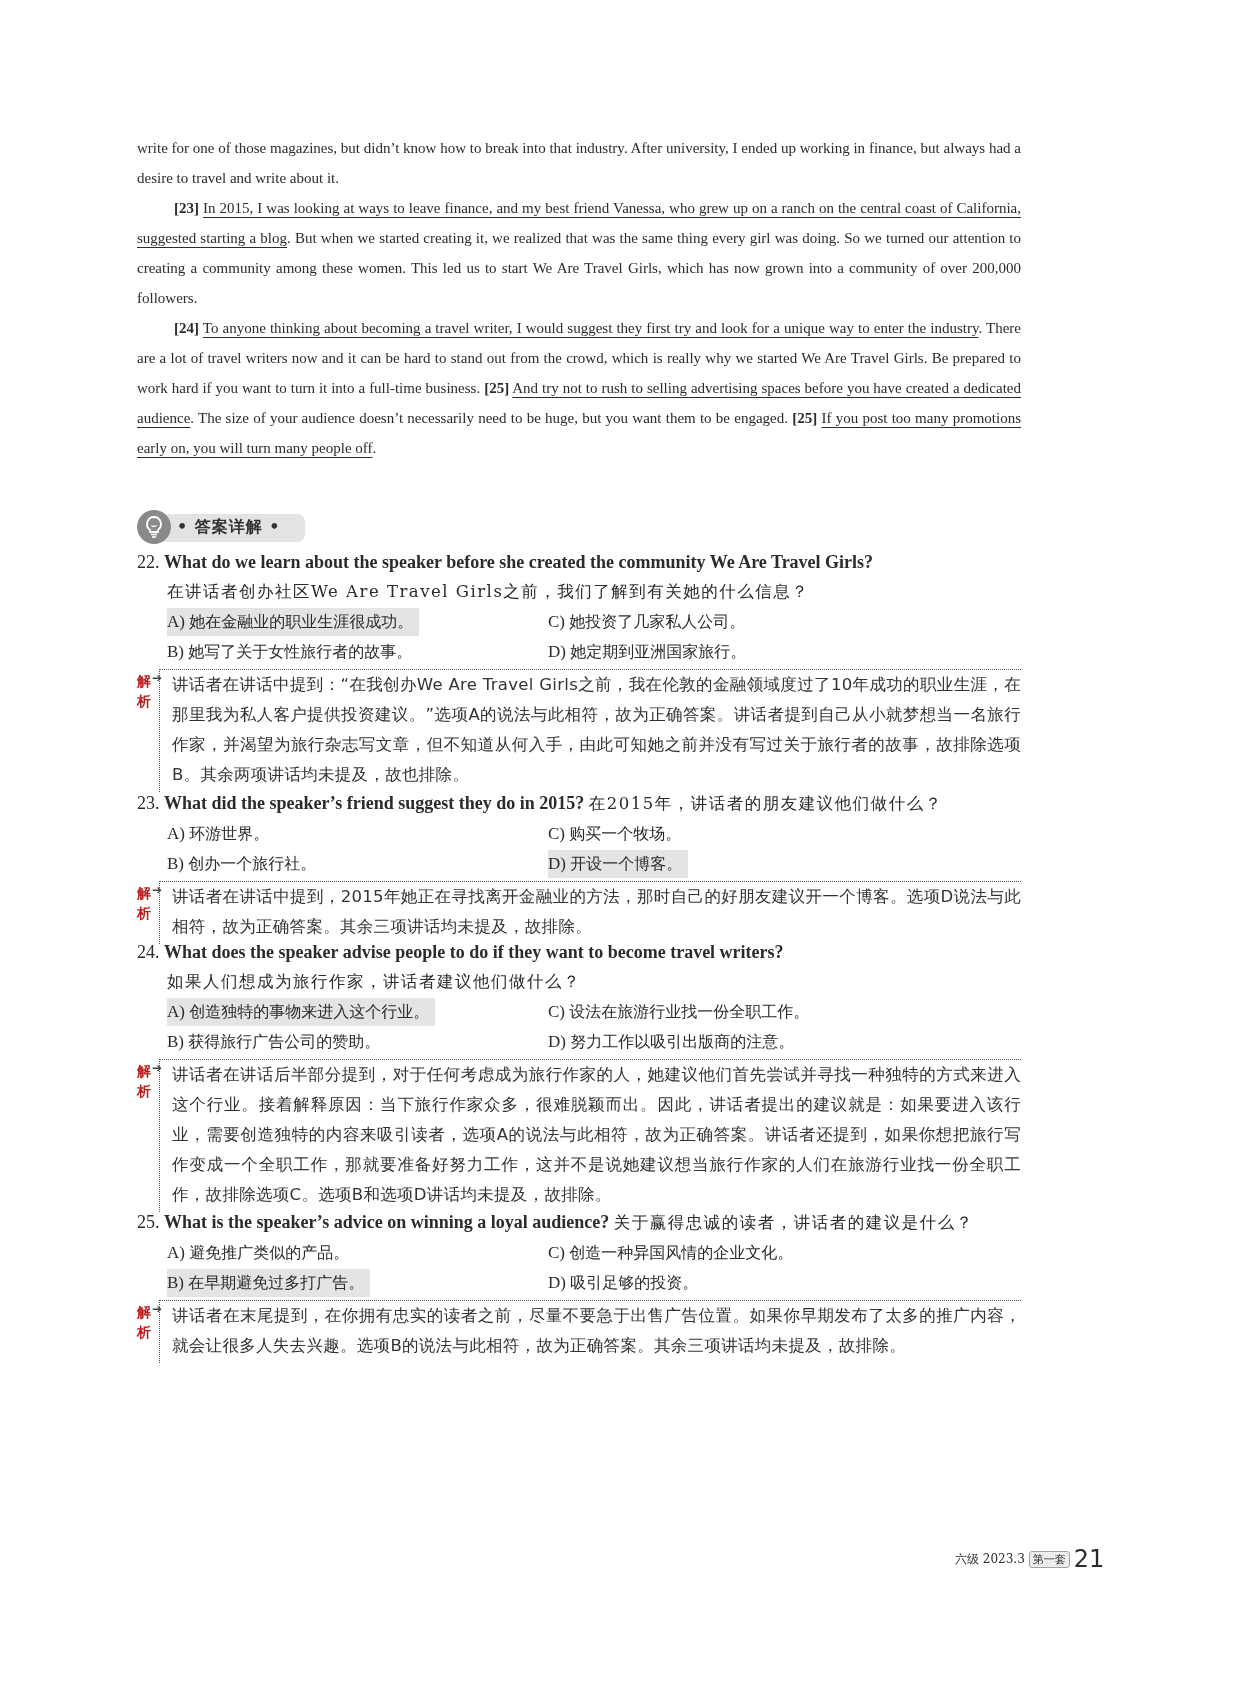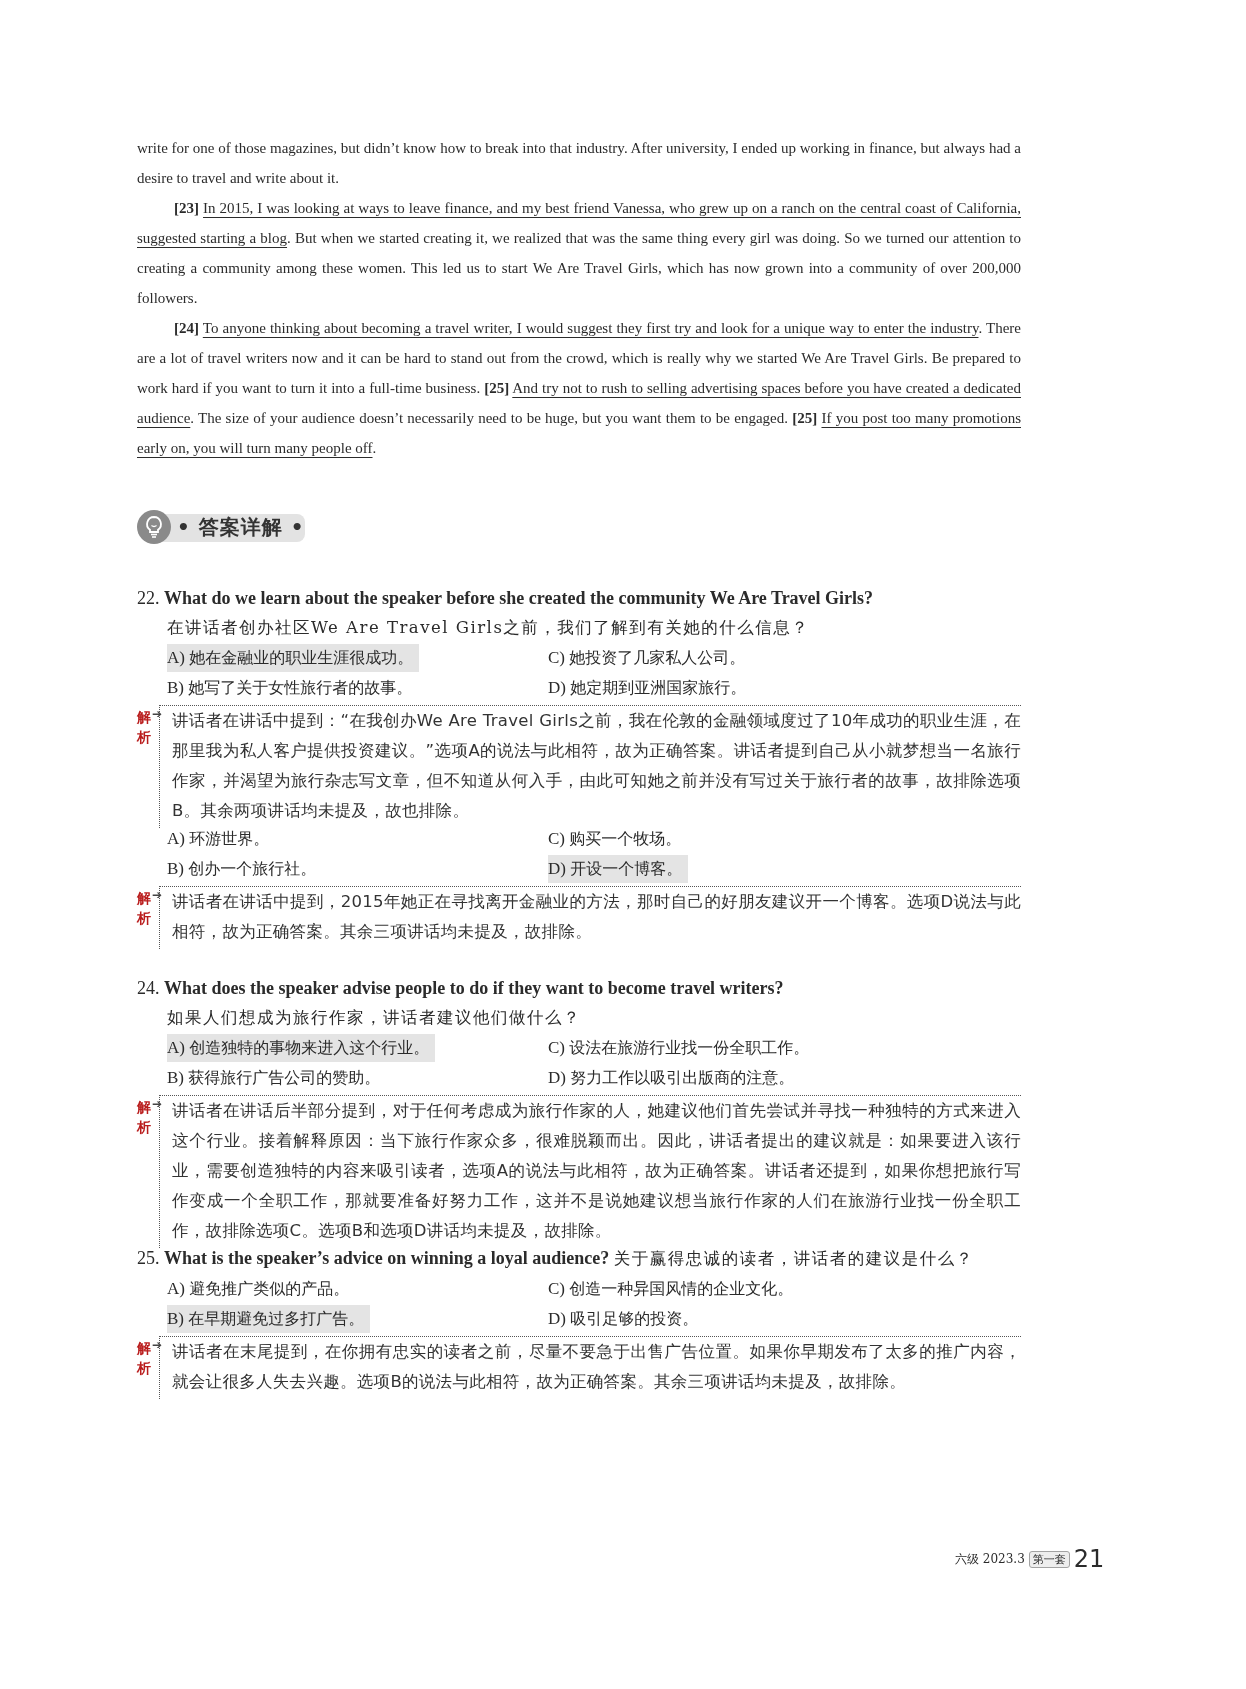--- a/index.html
+++ b/index.html
@@ -20,25 +20,25 @@
   }
   .section-header .pill {
     position: absolute; left: 14px; top: 4px; height: 28px; width: 154px;
     background: #e3e3e3; border-radius: 8px;
   }
   .section-header .bulb {
     position: absolute; left: 0; top: 0; width: 34px; height: 34px; border-radius: 50%;
     background: #8a8a8a; display: flex; align-items: center; justify-content: center;
   }
   .section-header .title {
-    position: absolute; left: 40px; top: 3px; font-size: 20px; font-weight: bold;
+    position: absolute; left: 40px; top: 3px; font-size: 16px; font-weight: bold;
     font-family: "DejaVu Sans", sans-serif; color: #333; line-height: 28px; letter-spacing: 1px;
   }
 
-  .qa { position: absolute; left: 137px; width: 884px; margin-top: 36px; }
+  .qa { position: absolute; left: 137px; width: 884px; }
   .qline { font-size: 18px; line-height: 30px; white-space: nowrap; }
   .qnum { font-family: "Liberation Serif", serif; }
   .qtext { font-weight: bold; }
   .cn-kai { font-family: "DejaVu Serif", serif; font-size: 16.5px; letter-spacing: 1.5px; }
   .trans { padding-left: 30px; font-size: 16.5px; line-height: 30px; font-family: "DejaVu Serif", serif; letter-spacing: 1.5px; }
   .opts { position: relative; height: 60px; padding-left: 30px; }
   .opt { position: absolute; font-size: 17px; line-height: 28px; height: 28px; white-space: nowrap; font-family: "Liberation Serif", "DejaVu Serif", serif; padding-right: 6px; }
   .opt.correct { background: #e4e4e4; }
   .opt .cn { font-family: "DejaVu Sans", sans-serif; font-size: 16px; }
   .col1 { left: 30px; }
@@ -98,20 +98,21 @@
     <div class="opt col2 row2"><span>D)</span> <span class="cn">她定期到亚洲国家旅行。</span></div>
   </div>
   <div class="analysis">
     <div class="label">解析</div>
     <div class="arrow">➔</div>
     <div class="box">讲话者在讲话中提到：“在我创办We Are Travel Girls之前，我在伦敦的金融领域度过了10年成功的职业生涯，在那里我为私人客户提供投资建议。”选项A的说法与此相符，故为正确答案。讲话者提到自己从小就梦想当一名旅行作家，并渴望为旅行杂志写文章，但不知道从何入手，由此可知她之前并没有写过关于旅行者的故事，故排除选项B。其余两项讲话均未提及，故也排除。</div>
   </div>
 </div>
 
 <div class="qa" style="top:788px;">
+  <div class="qline"><span class="qnum">23.</span> <span class="qtext">What did the speaker’s friend suggest they do in 2015?</span> <span class="cn-kai">在2015年，讲话者的朋友建议他们做什么？</span></div>
   <div class="opts">
     <div class="opt col1 row1"><span>A)</span> <span class="cn">环游世界。</span></div>
     <div class="opt col2 row1"><span>C)</span> <span class="cn">购买一个牧场。</span></div>
     <div class="opt col1 row2"><span>B)</span> <span class="cn">创办一个旅行社。</span></div>
     <div class="opt col2 row2 correct"><span>D)</span> <span class="cn">开设一个博客。</span></div>
   </div>
   <div class="analysis">
     <div class="label">解析</div>
     <div class="arrow">➔</div>
     <div class="box">讲话者在讲话中提到，2015年她正在寻找离开金融业的方法，那时自己的好朋友建议开一个博客。选项D说法与此相符，故为正确答案。其余三项讲话均未提及，故排除。</div>

